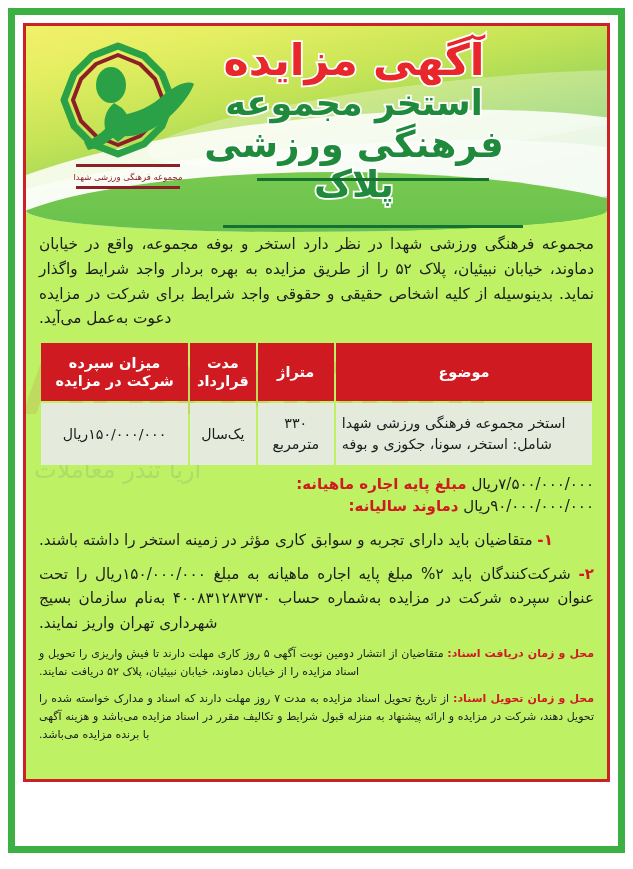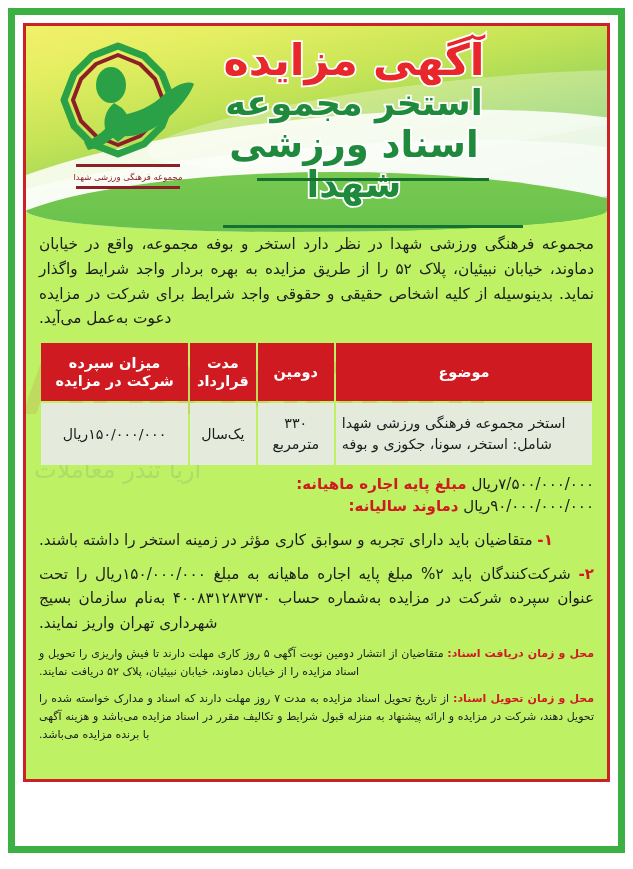--- a/index.html
+++ b/index.html
@@ -286,21 +286,21 @@
     <div class="header-band">
       <div class="swoosh-c"></div>
       <div class="swoosh-a"></div>
       <div class="swoosh-b"></div>
       <div class="band-base"></div>
     </div>
 
     <div class="title-block">
       <div class="t1">آگهی مزایده</div>
       <div class="t2">استخر مجموعه</div>
-      <div class="t3">اسناد ورزشی شهدا</div>
+      <div class="t3">فرهنگی ورزشی پلاک</div>
     </div>
     <div class="rule-a"></div>
     <div class="rule-b"></div>
 
     <div class="logo-wrap">
       <svg width="152" height="162" viewBox="0 0 152 162">
 
         <path d="M48 16 L74 6 L100 16 L118 34 L128 60 L118 86 L100 104 L74 114 L48 104 L30 86 L20 60 L30 34 Z" fill="none" stroke="#2aa147" stroke-width="7" stroke-linejoin="round"></path>
 
         <path d="M52 24 L74 15 L96 24 L111 39 L119 60 L111 81 L96 96 L74 105 L52 96 L37 81 L29 60 L37 39 Z" fill="none" stroke="#8c1f28" stroke-width="4" stroke-linejoin="round"></path>
@@ -323,21 +323,21 @@
     </div>
 
     <div class="body-area">
 
       <p class="intro">مجموعه فرهنگی ورزشی شهدا در نظر دارد استخر و بوفه مجموعه، واقع در خیابان دماوند، خیابان نبیئیان، پلاک ۵۲ را از طریق مزایده به بهره بردار واجد شرایط واگذار نماید. بدینوسیله از کلیه اشخاص حقیقی و حقوقی واجد شرایط برای شرکت در مزایده دعوت به‌عمل می‌آید.</p>
 
       <table class="bid-table">
         <thead>
           <tr>
             <th class="c-subject">موضوع</th>
-            <th class="c-area">دومین</th>
+            <th class="c-area">متراژ</th>
             <th class="c-dur">مدت قرارداد</th>
             <th class="c-dep">میزان سپرده شرکت در مزایده</th>
           </tr>
         </thead>
         <tbody>
           <tr>
             <td class="c-subject">
               <div>استخر مجموعه فرهنگی ورزشی شهدا</div>
               <div>شامل: استخر، سونا، جکوزی و بوفه</div>
             </td>

